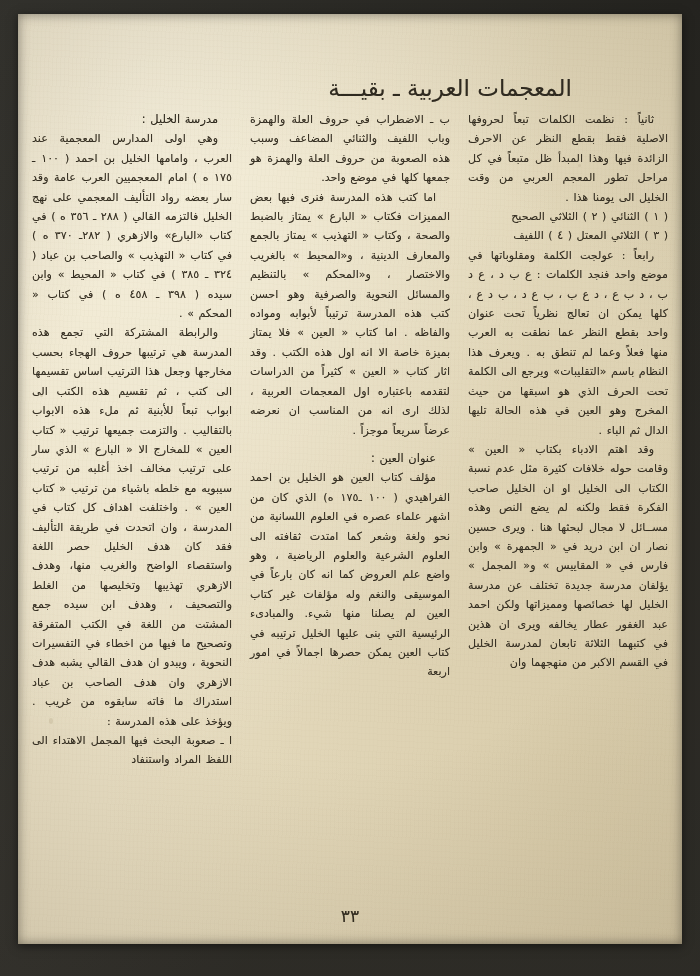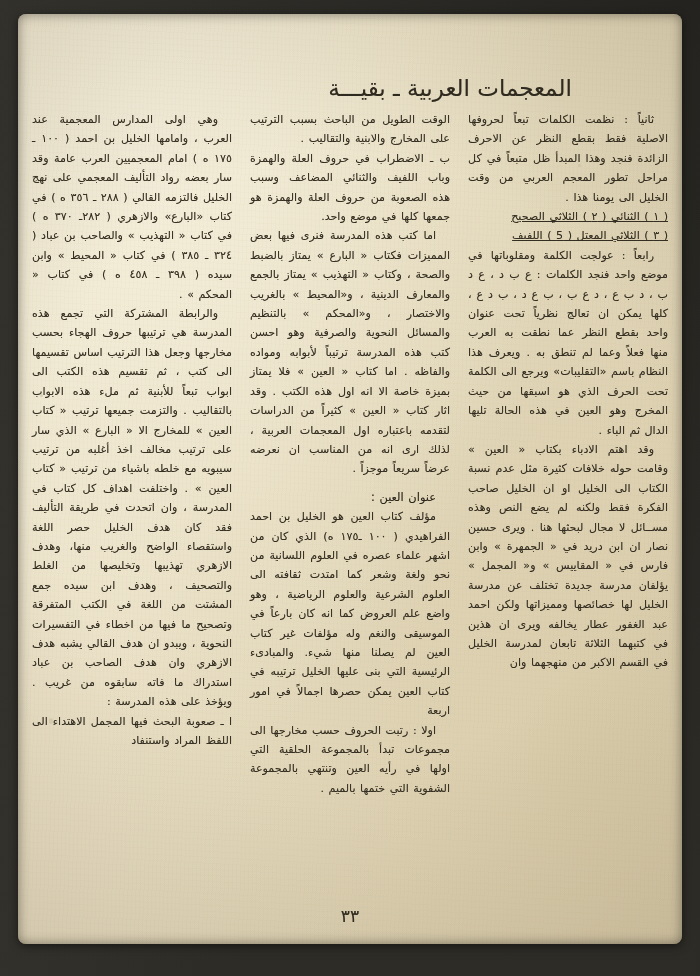--- a/index.html
+++ b/index.html
@@ -33,21 +33,20 @@
     top: 14px;
     width: 664px;
     height: 930px;
     background: #e9e0c6;
     background-image:
       radial-gradient(ellipse at 20% 12%, rgba(255,252,238,0.55) 0%, rgba(255,252,238,0) 55%),
       radial-gradient(ellipse at 85% 80%, rgba(206,190,152,0.40) 0%, rgba(206,190,152,0) 60%),
       linear-gradient(100deg, #ece3ca 0%, #e6dcc0 45%, #ded3b4 100%);
     box-shadow: 0 0 12px rgba(0,0,0,0.45) inset, 0 2px 9px rgba(0,0,0,0.5);
     overflow: hidden;
-    border-radius: 8px;
   }
   
   .paper-grain {
     position: absolute;
     inset: 0;
     pointer-events: none;
     opacity: .5;
     background-image:
       repeating-linear-gradient(92deg, rgba(160,142,104,0.055) 0px, rgba(160,142,104,0.055) 1px, rgba(0,0,0,0) 1px, rgba(0,0,0,0) 4px),
       repeating-linear-gradient(3deg, rgba(150,132,96,0.045) 0px, rgba(150,132,96,0.045) 1px, rgba(0,0,0,0) 1px, rgba(0,0,0,0) 6px);
@@ -109,21 +108,21 @@
     text-align: justify;
     text-align-last: right;
     word-spacing: 1px;
     font-family: "DejaVu Sans", sans-serif;
   }
   .col p {
     margin: 0 0 0 0;
     text-indent: 14px;
   }
   .col p.noindent { text-indent: 0; }
-  .col p.listline { text-indent: 0; text-decoration: underline; }
+  .col p.listline { text-indent: 0; }
   .sec-head {
     margin: 9px 0 2px 0;
     text-indent: 0;
     text-align: right;
     text-align-last: right;
     font-size: 11.4px;
     color: #2c271c;
   }
   .spacer { height: 9px; }
 
@@ -155,38 +154,37 @@
     <div class="blot" style="left:31px; top:704px; width:4px; height:6px; background:rgba(120,100,62,0.13);"></div>
     <div class="blot" style="left:560px; top:150px; width:3px; height:3px; background:rgba(120,100,62,0.12);"></div>
 
     <div class="content">
 
       <div class="headline">المعجمات العربية ـ بقيـــة</div>
 
       <div class="columns">
 
         <div class="col">
-          <p>ثانياً : نظمت الكلمات تبعاً لحروفها الاصلية فقط بقطع النظر عن الاحرف الزائدة فنجد وهذا المبدأ ظل متبعاً في كل مراحل تطور المعجم العربي من وقت الخليل الى يومنا هذا .</p>
+          <p>ثانياً : نظمت الكلمات تبعاً لحروفها الاصلية فقط بقطع النظر عن الاحرف الزائدة فيها وهذا المبدأ ظل متبعاً في كل مراحل تطور المعجم العربي من وقت الخليل الى يومنا هذا .</p>
           <p class="listline">( ١ ) الثنائي ( ٢ ) الثلاثي   الصحيح</p>
-          <p class="listline">( ٣ ) الثلاثي المعتل  ( 5 ) اللفيف</p>
+          <p class="listline">( ٣ ) الثلاثي المعتل  ( ٤ ) اللفيف</p>
           <p>رابعاً : عولجت الكلمة ومقلوباتها في موضع واحد فنجد الكلمات : ع ب د ، ع د ب ، د ب ع ، د ع ب ، ب ع د ، ب د ع ، كلها يمكن ان تعالج نظرياً تحت عنوان واحد بقطع النظر  عما نطقت به العرب منها فعلاً وعما لم تنطق به . ويعرف هذا النظام باسم «التقليبات» ويرجع الى الكلمة تحت الحرف الذي هو اسبقها من حيث المخرج وهو العين في هذه الحالة تليها الدال ثم الباء .</p>
           <p>وقد اهتم الادباء بكتاب « العين » وقامت حوله خلافات كثيرة مثل عدم نسبة الكتاب الى الخليل او ان الخليل صاحب الفكرة فقط ولكنه لم يضع النص وهذه مســائل لا مجال لبحثها هنا . ويرى حسين نصار ان ابن دريد في « الجمهرة » وابن فارس في « المقاييس » و« المجمل » يؤلفان مدرسة جديدة تختلف عن مدرسة الخليل لها خصائصها ومميزاتها ولكن احمد عبد الغفور عطار يخالفه ويرى ان هذين في كتبهما الثلاثة تابعان لمدرسة الخليل في القسم الاكبر من منهجهما وان</p>
         </div>
 
         <div class="col">
-          <p class="noindent">الوقت الطويل من الباحث بسبب الترتيب على المخارج والابنية والتقاليب .</p>
           <p class="noindent">ب ـ الاضطراب في حروف العلة والهمزة وباب اللفيف والثنائي المضاعف وسبب هذه الصعوبة من حروف العلة والهمزة هو جمعها كلها في موضع واحد.</p>
           <p>اما كتب هذه المدرسة فنرى فيها بعض المميزات فكتاب « البارع » يمتاز بالضبط والصحة ، وكتاب « التهذيب » يمتاز بالجمع والمعارف الدينية ، و«المحيط » بالغريب والاختصار ، و«المحكم » بالتنظيم والمسائل النحوية والصرفية وهو احسن كتب هذه المدرسة ترتيباً لأبوابه ومواده والفاظه . اما كتاب « العين » فلا يمتاز بميزة خاصة الا انه اول هذه الكتب . وقد اثار كتاب « العين » كثيراً من الدراسات لتقدمه باعتباره اول المعجمات العربية ، لذلك ارى انه من المناسب ان نعرضه عرضاً سريعاً موجزاً .</p>
           <div class="spacer"></div>
           <p class="sec-head">عنوان العين :</p>
           <p>مؤلف كتاب العين هو  الخليل بن احمد الفراهيدي ( ١٠٠ ـ١٧٥ ه) الذي كان من  اشهر علماء عصره في العلوم اللسانية من نحو ولغة وشعر كما امتدت ثقافته الى العلوم الشرعية والعلوم الرياضية ، وهو واضع علم العروض كما انه كان بارعاً في الموسيقى والنغم وله مؤلفات غير كتاب العين لم يصلنا منها شيء. والمبادىء الرئيسية التي بنى عليها الخليل ترتيبه في كتاب العين يمكن حصرها اجمالاً في امور اربعة</p>
-          <p>اولا : رتبت الحروف حسب مخارجها الى مجموعات تبدأ بالمجموعة الحلقية التي اولها في رأيه العين وتنتهي بالمجموعة الشفوية التي ختمها بالميم .</p>
         </div>
 
         <div class="col">
+          <p class="sec-head">مدرسة الخليل :</p>
           <p>وهي اولى المدارس المعجمية عند العرب ، وامامها الخليل بن احمد ( ١٠٠ ـ ١٧٥ ه ) امام المعجميين العرب عامة وقد سار بعضه رواد التأليف المعجمي على نهج الخليل فالتزمه القالي ( ٢٨٨ ـ ٣٥٦ ه ) في كتاب «البارع» والازهري ( ٢٨٢ـ ٣٧٠ ه ) في كتاب « التهذيب »  والصاحب بن عباد ( ٣٢٤ ـ ٣٨٥ ) في كتاب « المحيط » وابن سيده ( ٣٩٨ ـ ٤٥٨ ه ) في كتاب « المحكم » .</p>
           <p>والرابطة المشتركة التي تجمع هذه المدرسة هي ترتيبها حروف الهجاء بحسب مخارجها وجعل هذا الترتيب اساس تقسيمها الى كتب ، ثم تقسيم هذه الكتب الى ابواب تبعاً للأبنية ثم ملء هذه الابواب بالتقاليب . والتزمت جميعها ترتيب « كتاب العين » للمخارج الا « البارع » الذي سار على ترتيب مخالف اخذ أغلبه من ترتيب سيبويه مع خلطه باشياء من ترتيب « كتاب العين » . واختلفت اهداف كل كتاب في المدرسة ، وان اتحدت في طريقة التأليف فقد كان هدف الخليل حصر اللغة واستقصاء الواضح والغريب منها، وهدف الازهري تهذيبها وتخليصها من الغلط والتصحيف ، وهدف ابن سيده جمع المشتت من اللغة في الكتب المتفرقة وتصحيح ما فيها من اخطاء في التفسيرات النحوية ، ويبدو ان هدف القالي يشبه هدف الازهري وان هدف الصاحب بن عباد استدراك ما فاته سابقوه من غريب . ويؤخذ على هذه المدرسة :</p>
           <p class="noindent">ا ـ صعوبة البحث فيها المجمل الاهتداء الى اللفظ  المراد واستنفاد</p>
         </div>
 
       </div>
 
       <div class="folio">٣٣</div>
     </div>
   </div>

